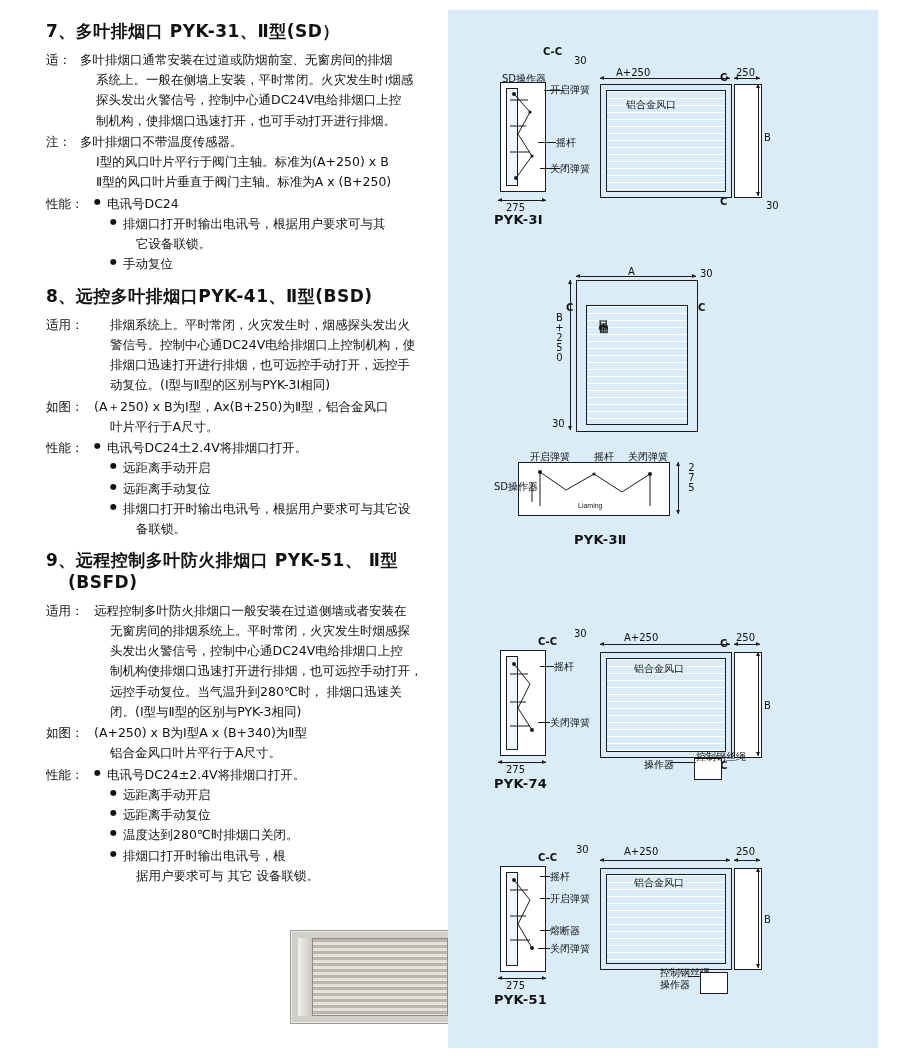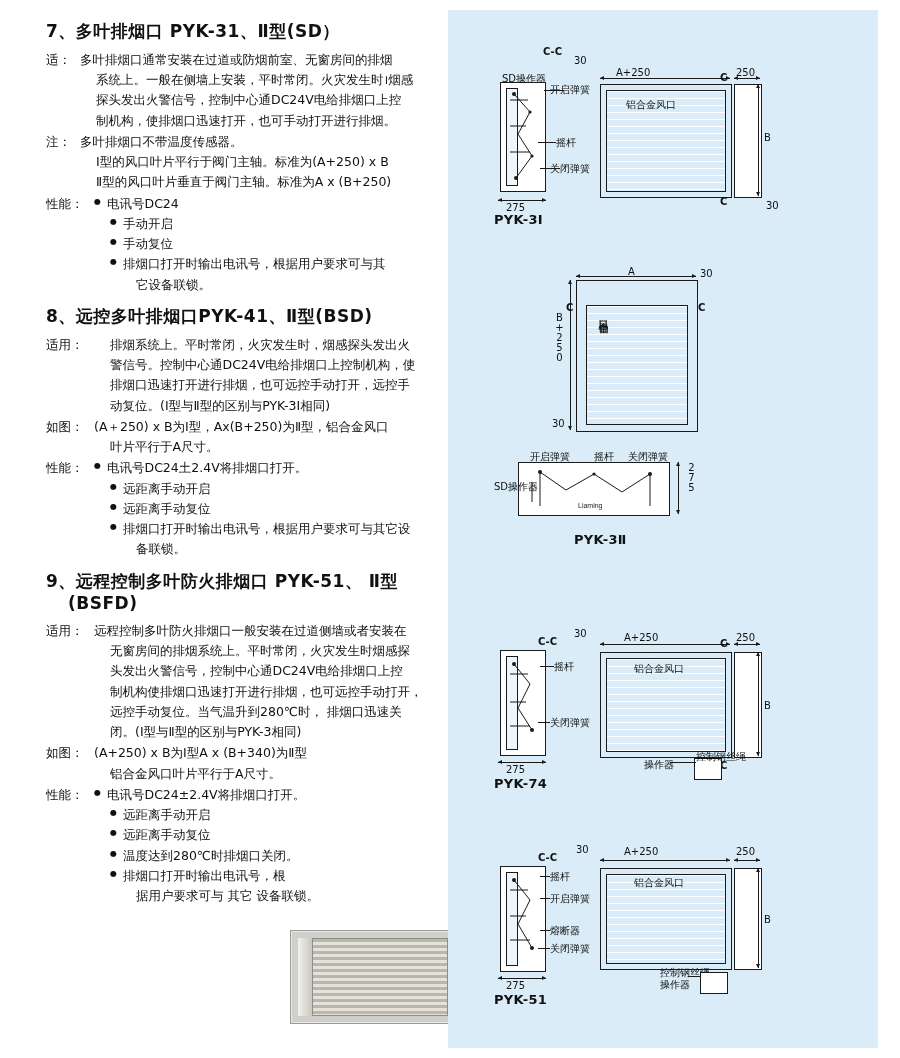--- a/index.html
+++ b/index.html
@@ -128,26 +128,25 @@
           <p class="ind">I型的风口叶片平行于阀门主轴。标准为(A+250) x B</p>
           <p class="ind">Ⅱ型的风口叶片垂直于阀门主轴。标准为A x (B+250)</p>
         </div>
       </div>
 
       <div class="row">
         <div class="lbl w2">性能：</div>
         <div class="body">
           <ul class="bullets">
             <li><span>电讯号DC24</span></li>
-            <li class="sub"><span>手动开启</span></li>
-            <li class="sub"><span>手动复位</span></li>
             <li class="sub">
               <span>排烟口打开时输出电讯号，根据用户要求可与其</span>
               <span class="cont">它设备联锁。</span>
             </li>
+            <li class="sub"><span>手动复位</span></li>
           </ul>
         </div>
       </div>
     </div>
 
     <div class="sec">
       <div class="sec-title">
         <span>8、</span><span>远控多叶排烟口PYK-41、Ⅱ型(BSD)</span>
       </div>
 

